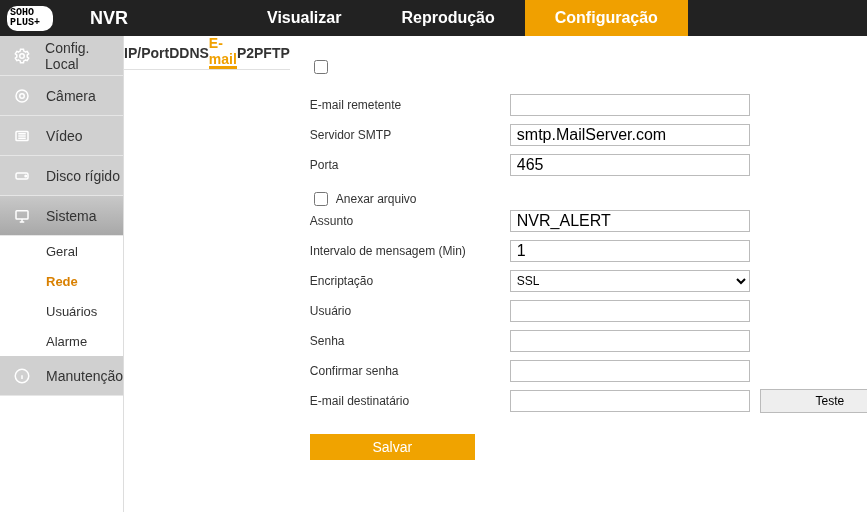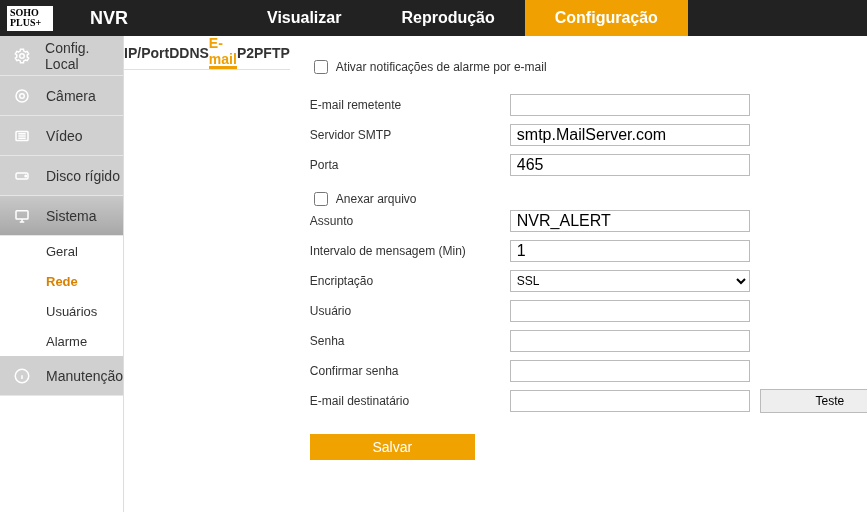--- a/index.html
+++ b/index.html
@@ -29,21 +29,22 @@
   }
   .logo-box {
     background: #fff;
     color: #000;
     font-weight: bold;
     font-size: 10px;
     line-height: 1.05;
     padding: 2px 3px;
     width: 46px;
     text-align: left;
-    font-family: Liberation Serif, serif;
+    font-family: Liberation Mono, monospace;
+    border-radius: 10px;
   }
   .brand {
     width: 177px;
     font-size: 18px;
     font-weight: bold;
     padding-left: 30px;
   }
   .topnav {
     display: flex;
     height: 36px;
@@ -294,21 +295,20 @@
       <div class="subtab">IP/Port</div>
       <div class="subtab">DDNS</div>
       <div class="subtab active">E-mail</div>
       <div class="subtab">P2P</div>
       <div class="subtab">FTP</div>
     </div>
 
     <div class="form-area">
       <div class="checkbox-row">
         <input type="checkbox" style="">
-        <span>Ativar notificações de alarme por e-mail</span>
       </div>
 
       <div class="form-row">
         <div class="form-label">E-mail remetente</div>
         <input class="form-input" type="text" value="" style="">
       </div>
 
       <div class="form-row">
         <div class="form-label">Servidor SMTP</div>
         <input class="form-input" type="text" value="smtp.MailServer.com" style="">

